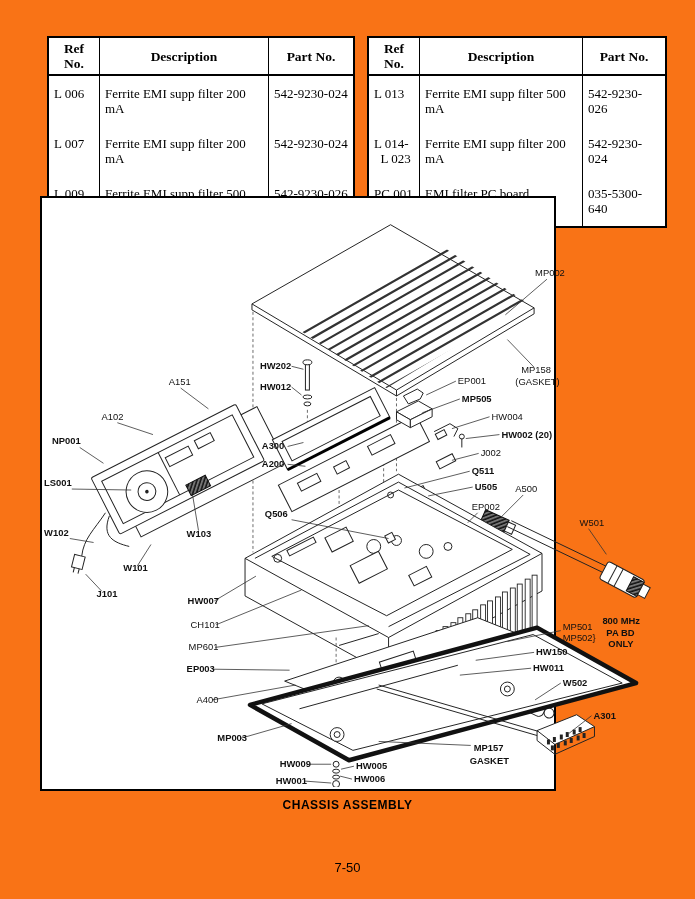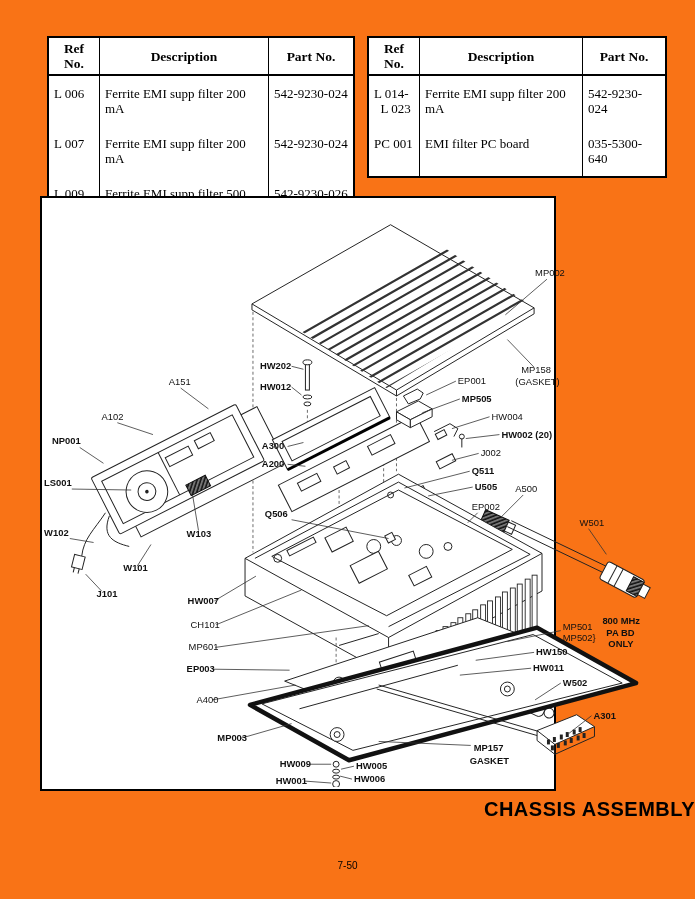--- a/index.html
+++ b/index.html
@@ -16,25 +16,25 @@
   .parts-table th + th, .parts-table td + td{border-left:1.5px solid #000;}
   td.c-ref{width:40px;white-space:pre-line;}
   td.c-desc{width:158px;}
   td.c-part{width:74px;}
   .parts-table.right td.c-desc{width:152px;}
   .parts-table.right td.c-part{width:72px;}
   
   .diagram-frame{position:absolute;left:40px;top:196px;width:516px;height:595px;
                  border:2px solid #000;box-sizing:border-box;background:#fff;}
   .diagram-frame svg{display:block;}
-  .diagram-title{position:absolute;left:0;width:695px;top:798px;text-align:right;
+  .diagram-title{position:absolute;left:0;width:695px;top:798px;text-align:center;
                  font-family:"Liberation Sans",sans-serif;font-weight:bold;
-                 font-size:20px;letter-spacing:.5px;}
+                 font-size:12px;letter-spacing:.5px;}
   .page-number{position:absolute;left:0;width:695px;top:860px;text-align:center;
-               font-family:"Liberation Sans",sans-serif;font-size:10px;}
+               font-family:"Liberation Sans",sans-serif;font-size:13px;}
   
   .lbl{font-family:"Liberation Sans",sans-serif;font-size:9.5px;fill:#111;}
   .b{font-weight:bold;}
   .ln{stroke:#333;stroke-width:.8;}
   .pt{stroke:#222;stroke-width:1;fill:#fff;}
   .ptn{stroke:#222;stroke-width:1;fill:none;}
   .dash{stroke:#444;stroke-width:.8;stroke-dasharray:3 2.5;fill:none;}
 </style>
 </head>
 <body>
@@ -80,20 +80,25 @@
 
   <table class="parts-table right">
     <thead>
       <tr>
         <th>Ref No.</th>
         <th>Description</th>
         <th>Part No.</th>
       </tr>
     </thead>
     <tbody>
+      <tr>
+        <td class="c-ref">L 013</td>
+        <td class="c-desc">Ferrite EMI supp filter 500 mA</td>
+        <td class="c-part">542-9230-026</td>
+      </tr>
       <tr>
         <td class="c-ref">L 014-
 &nbsp;&nbsp;L 023</td>
         <td class="c-desc">Ferrite EMI supp filter 200 mA</td>
         <td class="c-part">542-9230-024</td>
       </tr>
       <tr>
         <td class="c-ref">PC 001</td>
         <td class="c-desc">EMI filter PC board</td>
         <td class="c-part">035-5300-640</td>

